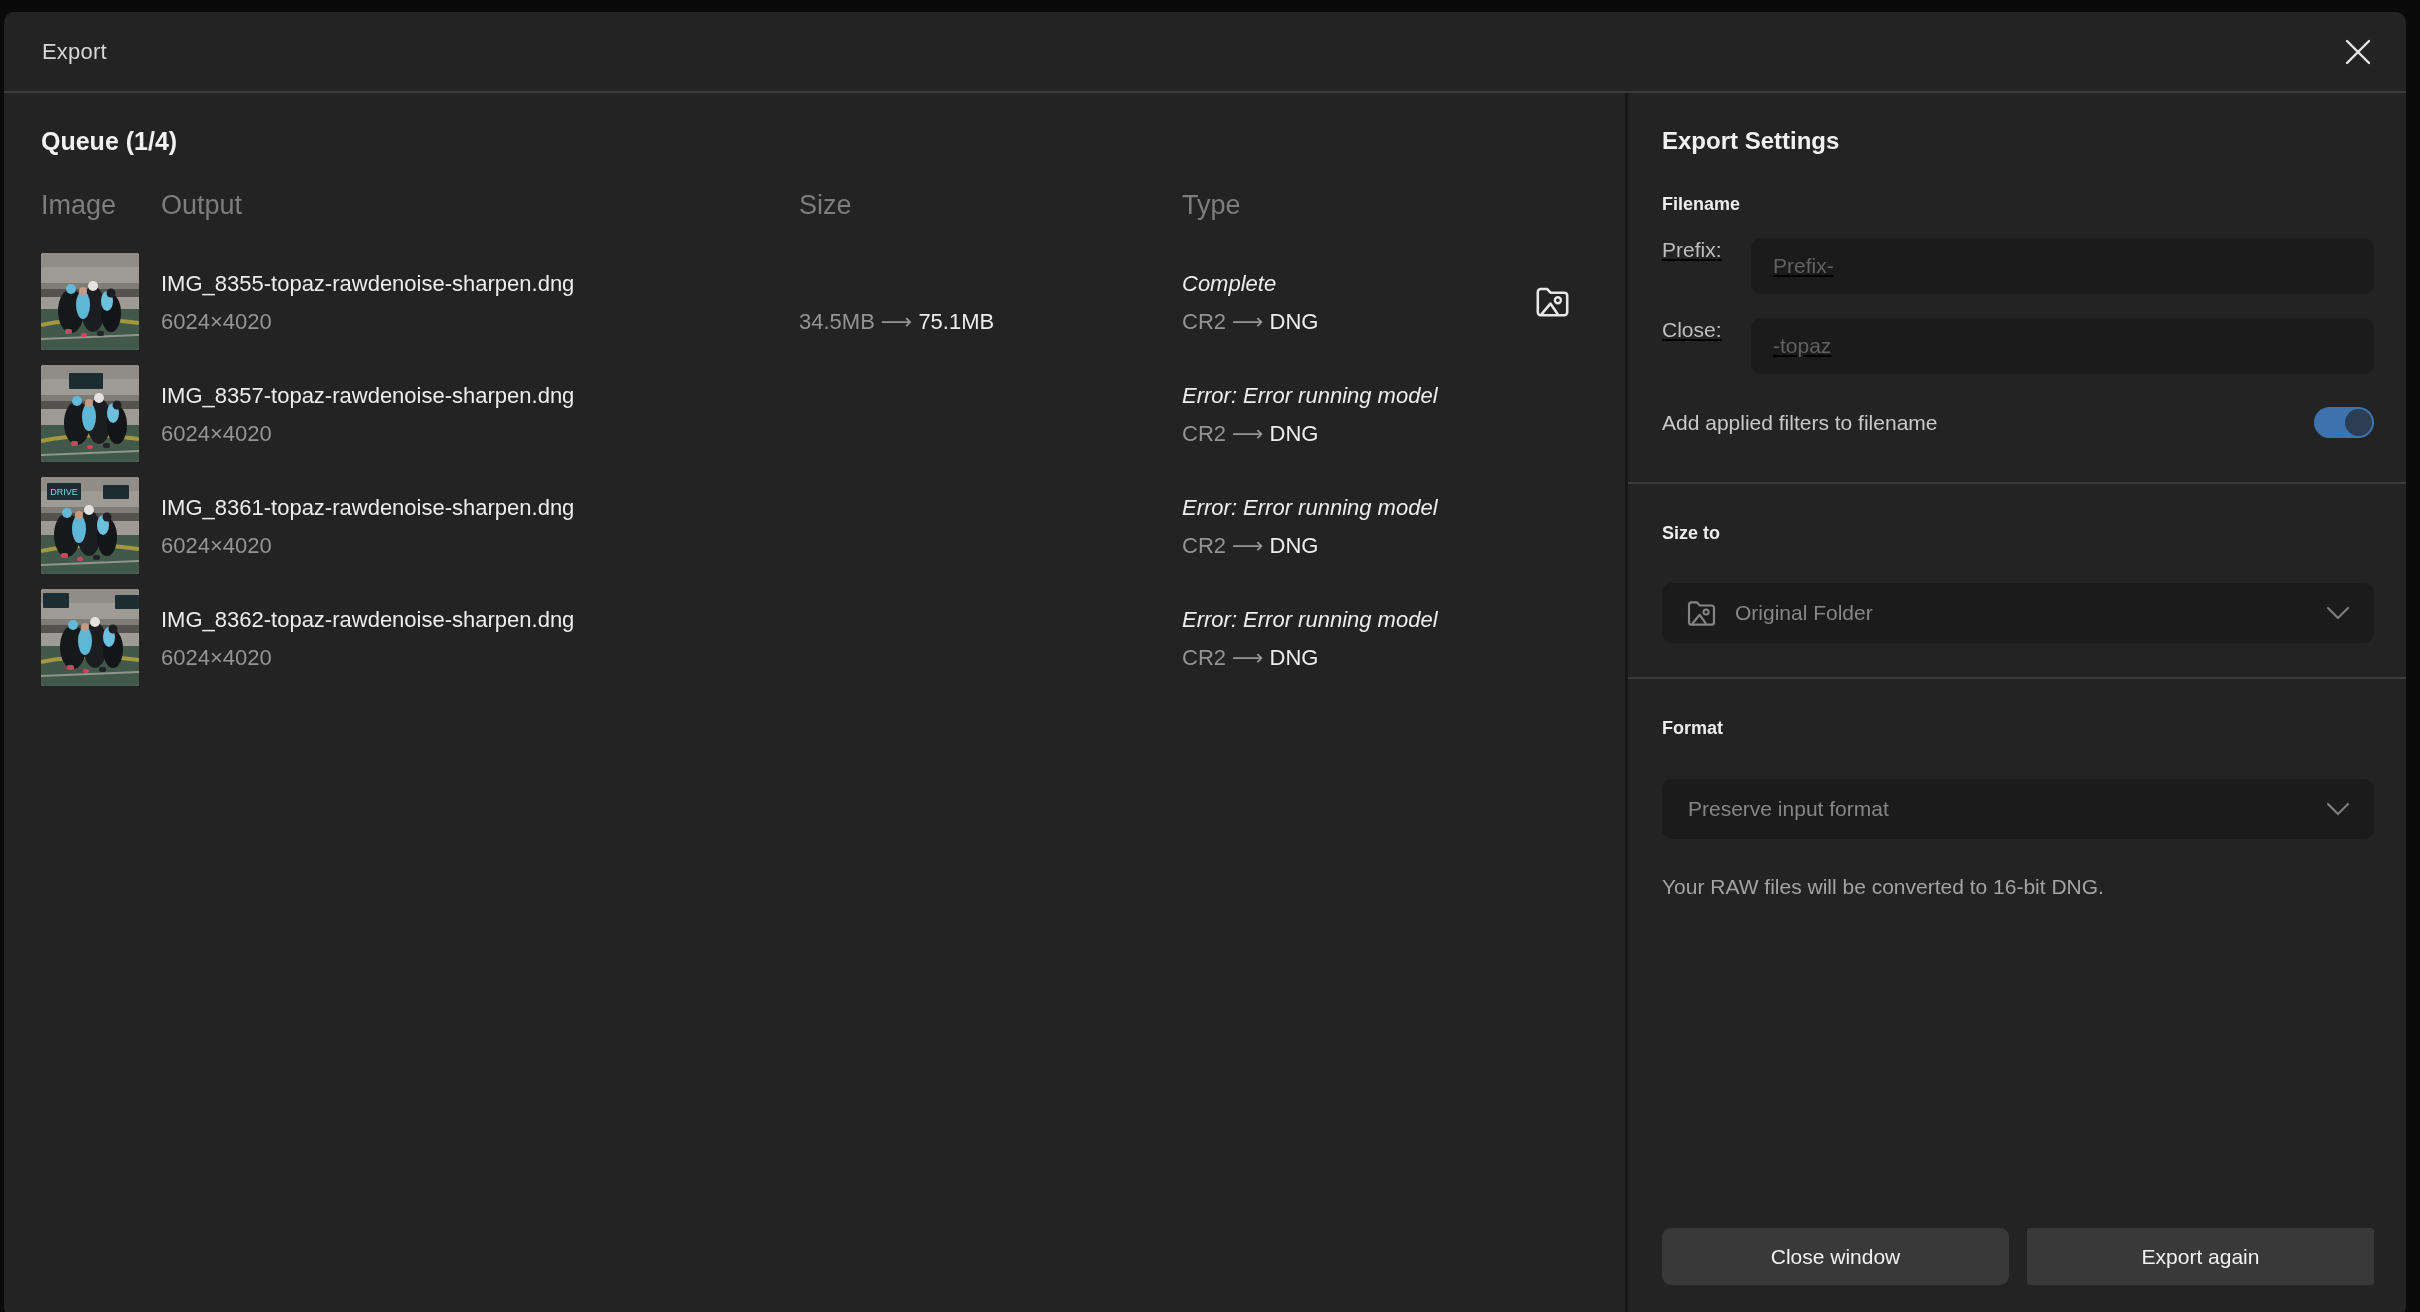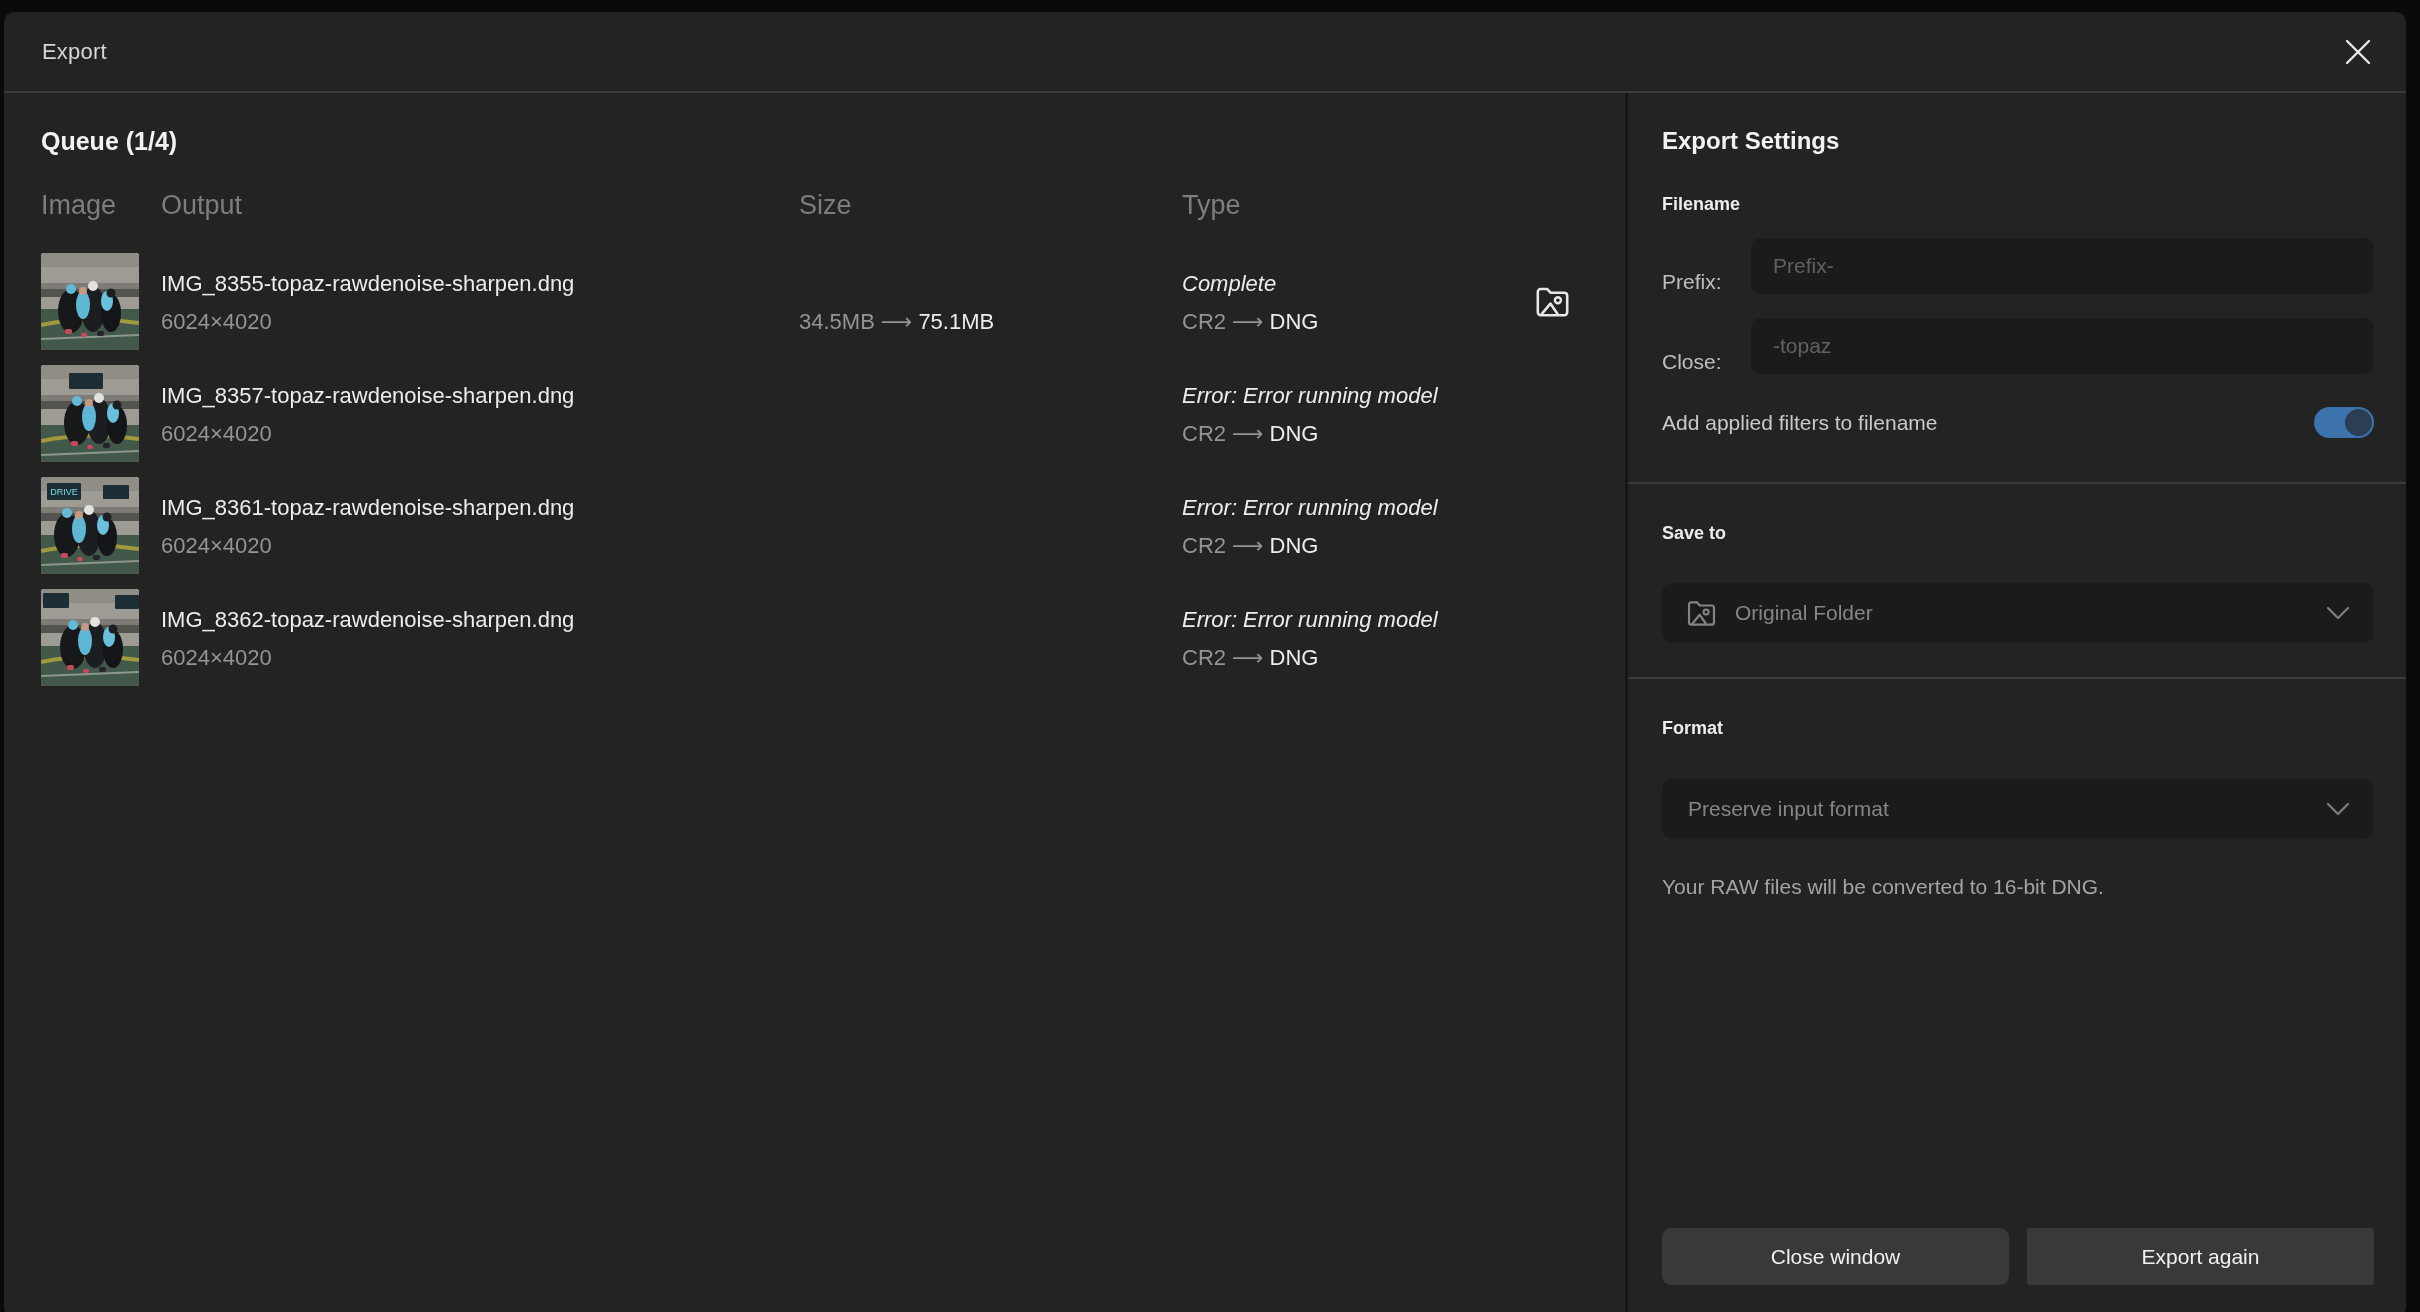--- a/index.html
+++ b/index.html
@@ -53,21 +53,21 @@
   .type-cell{display:flex;align-items:center;}
   .reveal-btn{
     margin-left:auto;margin-right:53px;width:40px;height:40px;background:transparent;border:none;
     display:flex;align-items:center;justify-content:center;cursor:pointer;padding:0;
   }
   .qrow .reveal-btn.hidden{visibility:hidden;}
   .qrow .size-cell.hidden,.qrow .l1.hidden{visibility:hidden;}
   
   .settings-heading{margin:33px 0 0 0;font-size:24px;font-weight:700;color:#f2f2f2;line-height:29px;}
   .sect-label{margin-top:38px;font-size:18px;font-weight:700;color:#ededed;line-height:22px;}
-  .field-row{display:flex;align-items:flex-end;margin-top:23px;}
+  .field-row{display:flex;align-items:flex-start;margin-top:23px;text-decoration:underline;}
   .field-row + .field-row{margin-top:24px;}
   .field-label{width:89px;flex:0 0 89px;font-size:21px;color:#bfbfbf;}
   .text-input{
     flex:1;height:56px;background:#1b1b1b;border:none;border-radius:10px;
     padding:0 22px;font-size:21px;color:#dcdcdc;outline:none;
     font-family:"Liberation Sans","DejaVu Sans",sans-serif;
   }
   .text-input::placeholder{color:#616161;opacity:1;}
   .toggle-row{display:flex;align-items:center;margin-top:33px;height:31px;}
   .toggle-label{font-size:21px;color:#c9c9c9;flex:1;}
@@ -367,21 +367,21 @@
 
         <div class="toggle-row">
           <span class="toggle-label">Add applied filters to filename</span>
           <button class="toggle on" id="filters-toggle" aria-label="Add applied filters to filename">
             <span class="knob"></span>
           </button>
         </div>
 
         <div class="hdivider"></div>
 
-        <div class="sect-label">Save to</div>
+        <div class="sect-label">Size to</div>
 
         <button class="select-box">
           <svg class="icon" width="31" height="28" viewBox="0 0 24 22">
             <path d="M2.2 18.2 V4.6 a1.9 1.9 0 0 1 1.9-1.9 h4.4 l2.2 2.4 h9.2 a1.9 1.9 0 0 1 1.9 1.9 v11.2 a1.9 1.9 0 0 1 -1.9 1.9 H4.1 a1.9 1.9 0 0 1 -1.9-1.9 z" fill="none" stroke="#858585" stroke-width="1.7" stroke-linejoin="round"></path>
             <circle cx="15.6" cy="10.2" r="2" fill="none" stroke="#858585" stroke-width="1.6"></circle>
             <path d="M4.6 19.6 l6-7.2 5 7.2" fill="none" stroke="#858585" stroke-width="1.7" stroke-linejoin="round"></path>
           </svg>
           <span class="sel-text">Original Folder</span>
           <svg class="icon" width="24" height="14" viewBox="0 0 24 14">
             <path d="M2 2 L12 12 L22 2" fill="none" stroke="#7e7e7e" stroke-width="2.2" stroke-linecap="round" stroke-linejoin="round"></path>

